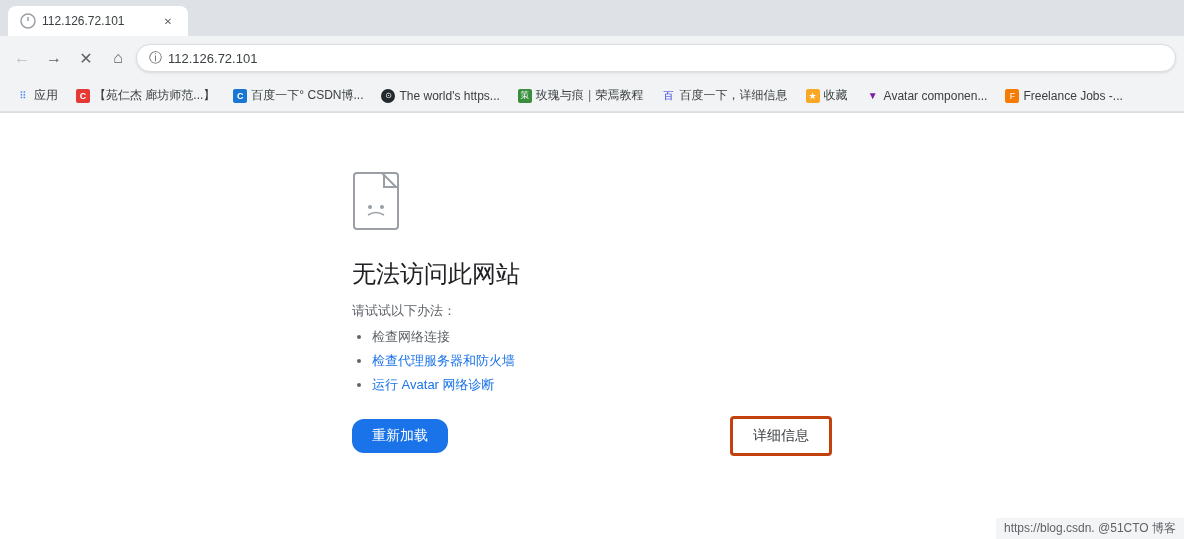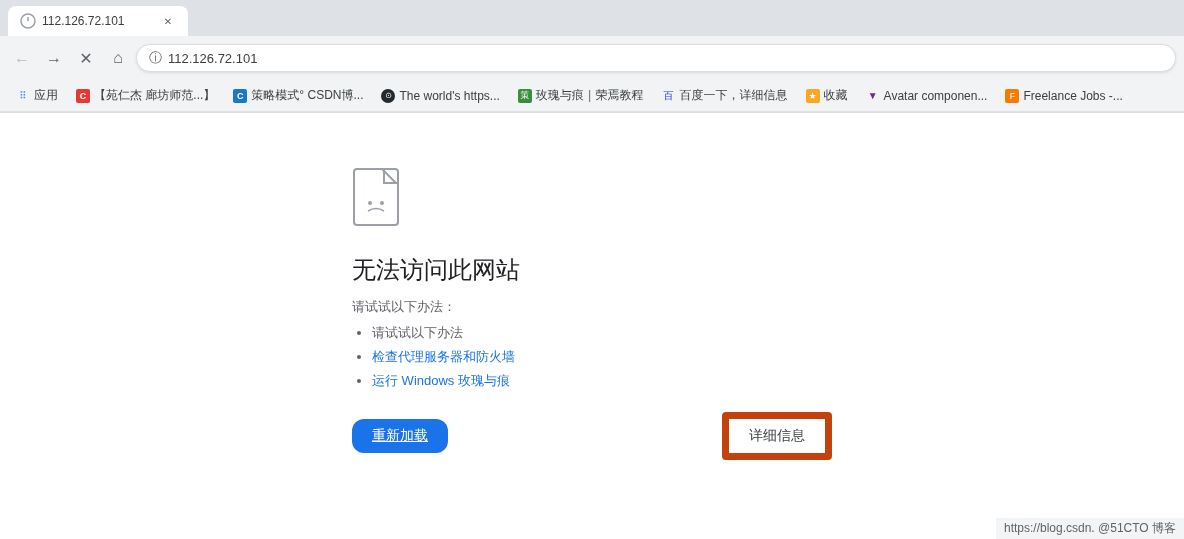--- a/index.html
+++ b/index.html
@@ -180,26 +180,25 @@
       align-items: center;
     }
     .btn-reload {
       background: #1a73e8;
       color: #fff;
       border: none;
       border-radius: 12px;
       padding: 8px 20px;
       font-size: 14px;
       cursor: pointer;
-      text-decoration: underline;
     }
     .btn-details {
       background: #fff;
       color: #3c4043;
-      border: 7px solid #c2410c;
+      border: 3px solid #c2410c;
       border-radius: 4px;
       padding: 8px 20px;
       font-size: 14px;
       cursor: pointer;
       margin-left: auto;
     }
 
     .error-content-container {
       width: 480px;
       display: flex;
@@ -268,21 +267,21 @@
     <div class="bookmark-item">
       <div class="bookmark-favicon fav-apps">⠿</div>
       <span>应用</span>
     </div>
     <div class="bookmark-item">
       <div class="bookmark-favicon fav-red">C</div>
       <span>【苑仁杰 廊坊师范...】</span>
     </div>
     <div class="bookmark-item">
       <div class="bookmark-favicon fav-blue-c">C</div>
-      <span>策略模式° CSDN博...</span>
+      <span>百度一下° CSDN博...</span>
     </div>
     <div class="bookmark-item">
       <div class="bookmark-favicon fav-github">⊙</div>
       <span>The world's https...</span>
     </div>
     <div class="bookmark-item">
       <div class="bookmark-favicon fav-green">策</div>
       <span>玫瑰与痕｜荣焉教程</span>
     </div>
     <div class="bookmark-item">
@@ -320,27 +319,27 @@
       </svg>
     </div>
 
     <h1 class="error-title">无法访问此网站</h1>
 
 
     <p class="error-try">请试试以下办法：</p>
 
     <ul class="error-list">
       <li>
-        <span>请试试以下办法</span>
+        <span>检查网络连接</span>
       </li>
       <li>
         <a href="#">检查代理服务器和防火墙</a>
       </li>
       <li>
-        <a href="#">运行 Windows 玫瑰与痕</a>
+        <a href="#">运行 Avatar 网络诊断</a>
       </li>
     </ul>
 
 
     <div class="error-buttons">
       <button class="btn-reload">重新加载</button>
       <button class="btn-details">详细信息</button>
     </div>
   </div>
 </div>

